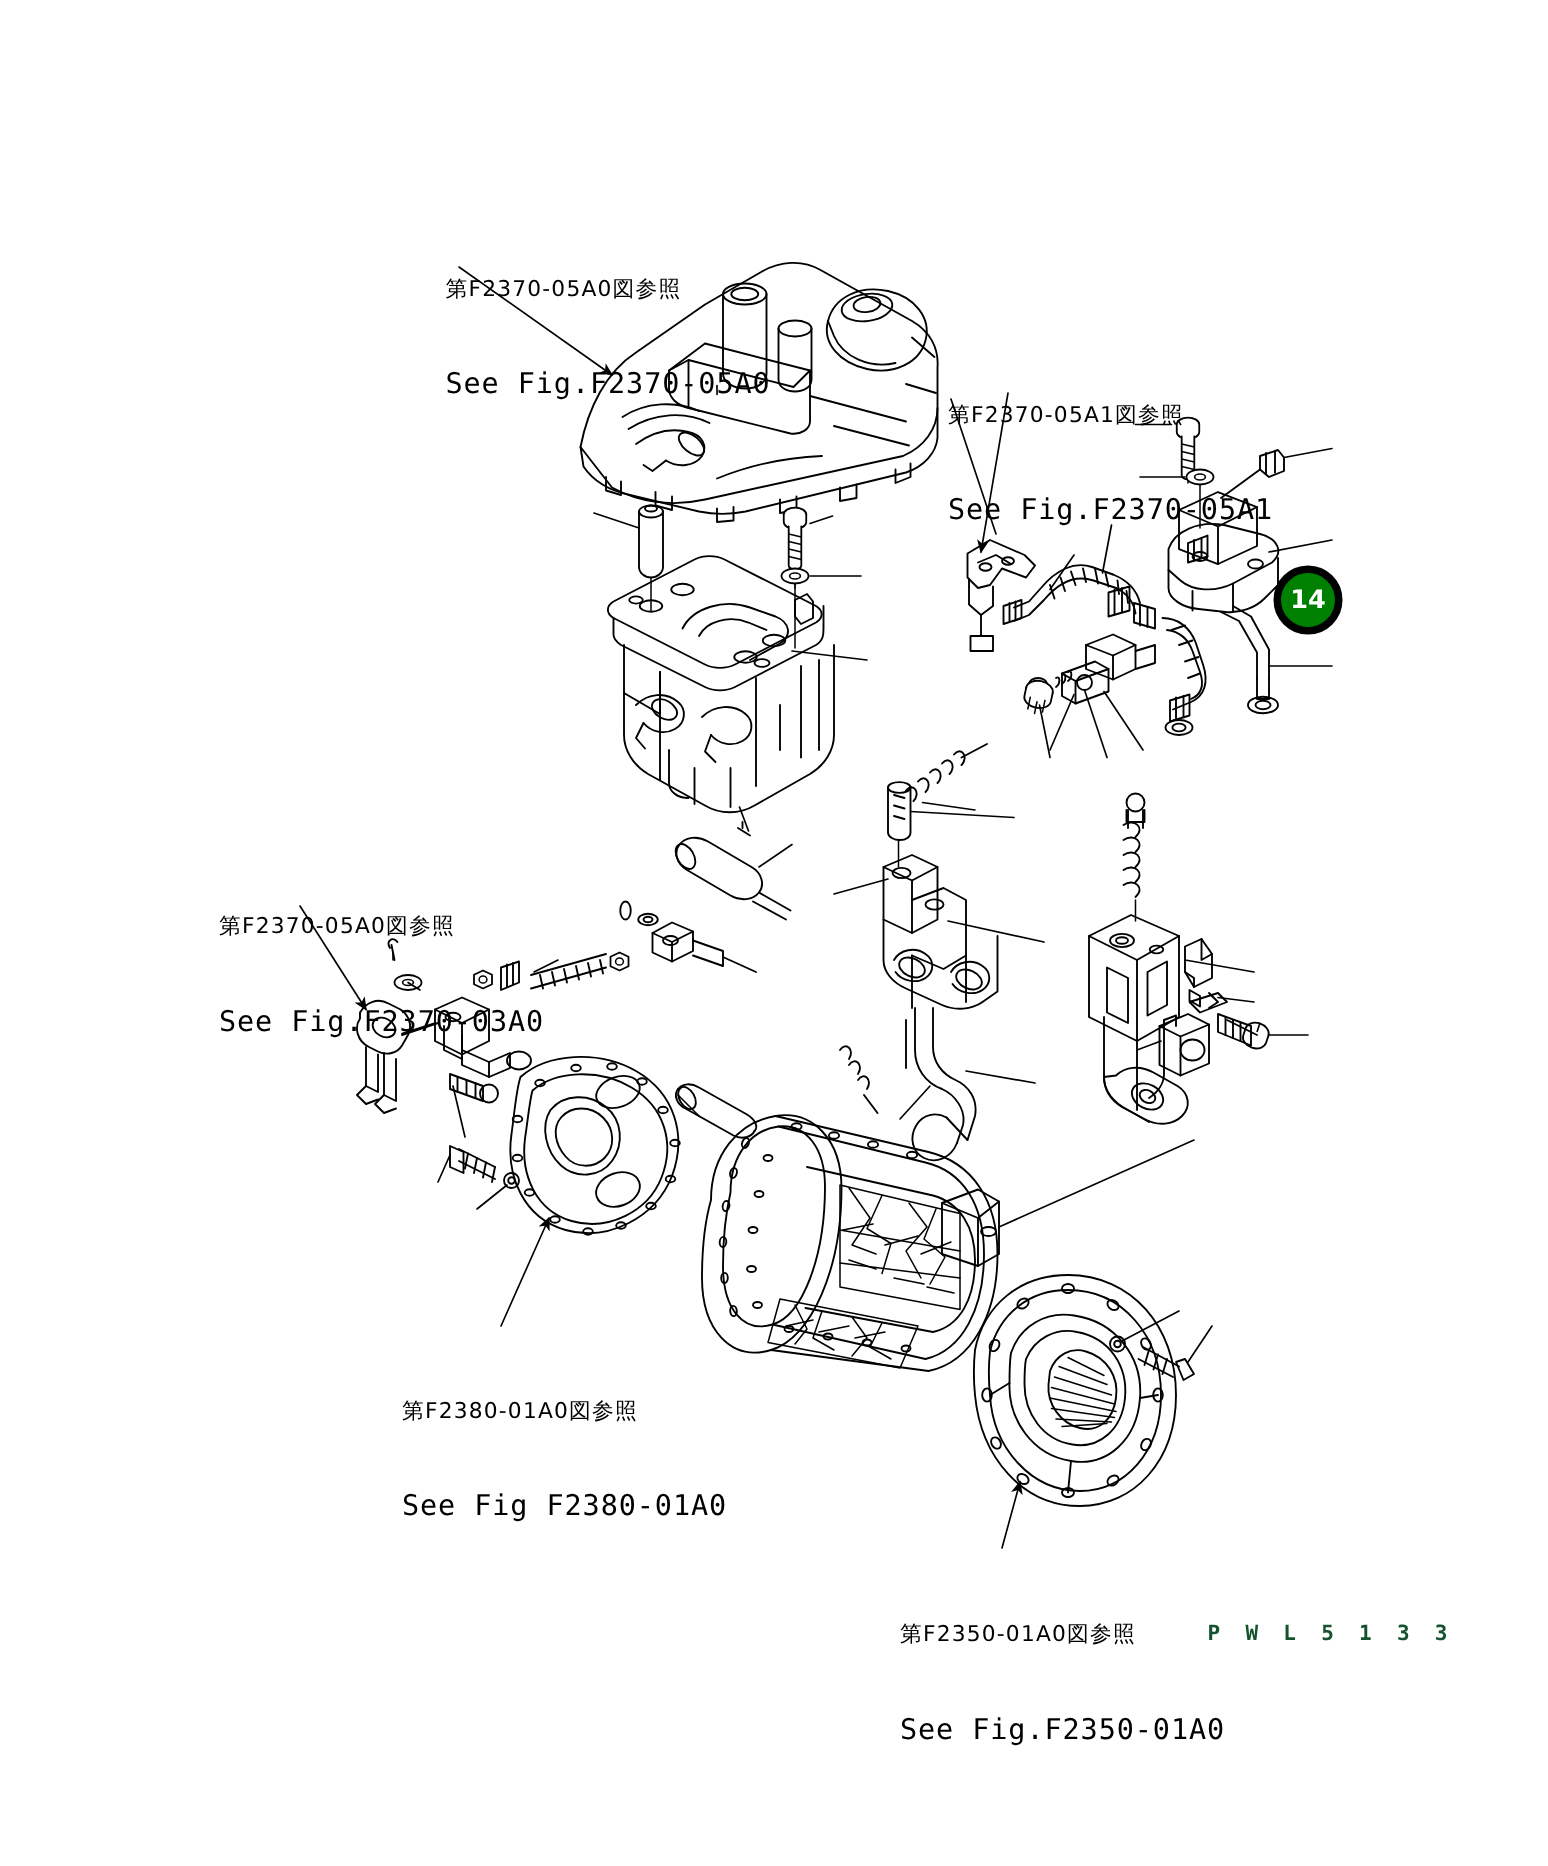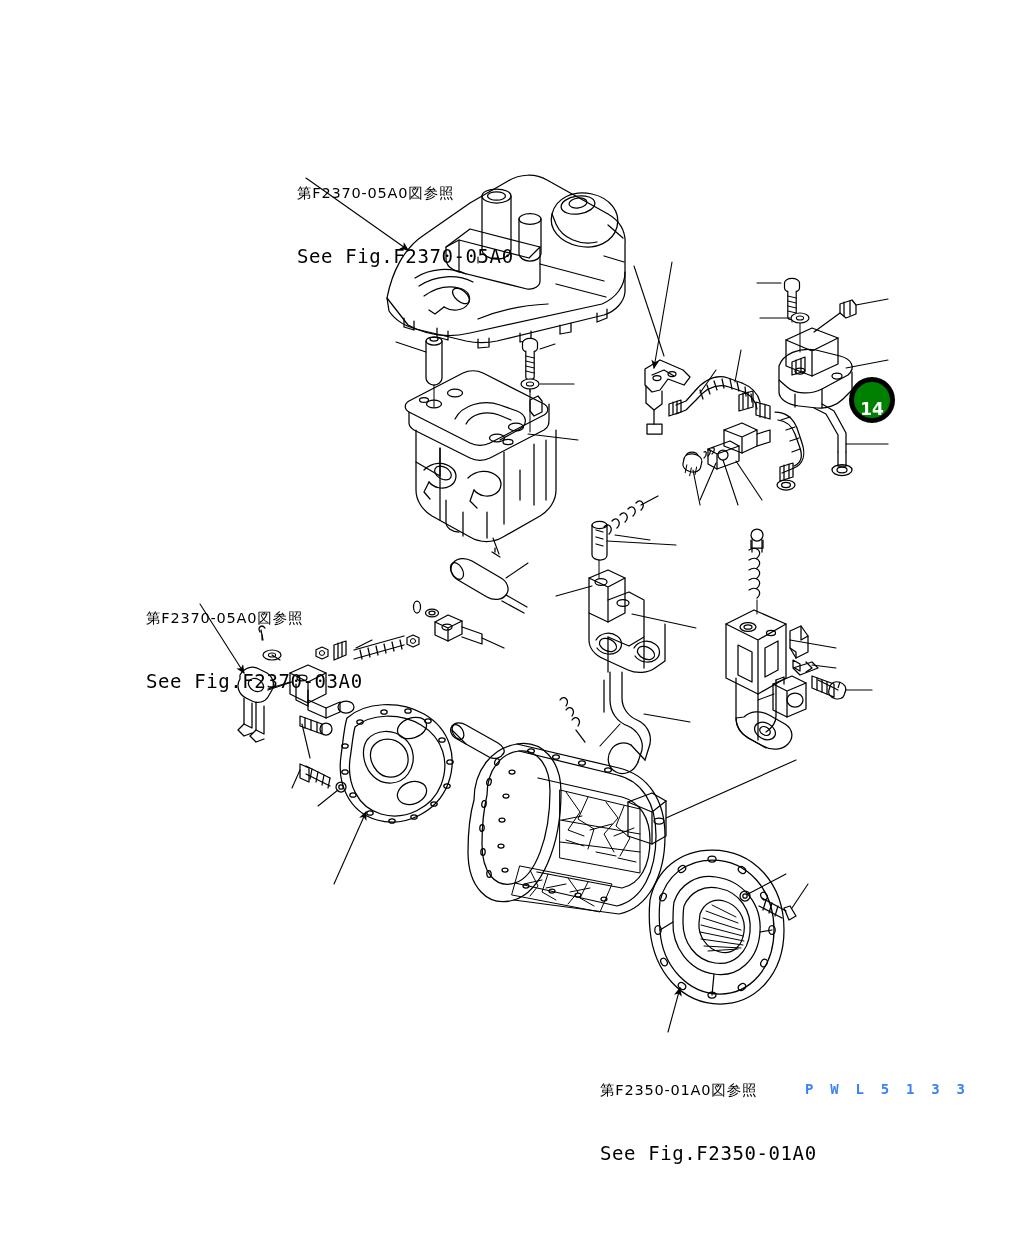--- a/index.html
+++ b/index.html
@@ -64,36 +64,36 @@
   
   #drawing-number {
     position: absolute;
     left: 805px;
     top: 1081px;
     font-family: "DejaVu Sans Mono", "Liberation Mono", monospace;
     font-size: 14px;
     font-weight: bold;
     letter-spacing: 4.2px;
     white-space: pre;
-    color: #3b82f6;
+    color: #14532d;
   }
 
   
   #callout-badge-14 {
     position: absolute;
     left: 849px;
     top: 377px;
     width: 46px;
     height: 46px;
     border-radius: 50%;
     background: #008000;
     border: 5px solid #000000;
     box-sizing: border-box;
     display: flex;
-    align-items: flex-end;
+    align-items: center;
     justify-content: center;
     cursor: pointer;
   }
   #callout-badge-14 .badge-label {
     font-family: "DejaVu Sans", "Liberation Sans", sans-serif;
     font-size: 17px;
     font-weight: bold;
     color: #ffffff;
     line-height: 1;
   }
@@ -692,26 +692,34 @@
         <line x1="808" y1="884" x2="792" y2="908"></line>
       </g>
     </g>
   </svg>
 
   <div class="ref-note" id="ref-note-top-left">
     <span class="jp">第F2370-05A0図参照</span>
     <span class="en">See Fig.F2370-05A0</span>
   </div>
 
+  <div class="ref-note" id="ref-note-top-right">
+    <span class="jp">第F2370-05A1図参照</span>
+    <span class="en">See Fig.F2370-05A1</span>
+  </div>
 
   <div class="ref-note" id="ref-note-mid-left">
     <span class="jp">第F2370-05A0図参照</span>
     <span class="en">See Fig.F2370-03A0</span>
   </div>
 
+  <div class="ref-note" id="ref-note-lower-left">
+    <span class="jp">第F2380-01A0図参照</span>
+    <span class="en">See Fig F2380-01A0</span>
+  </div>
 
   <div class="ref-note" id="ref-note-bottom">
     <span class="jp">第F2350-01A0図参照</span>
     <span class="en">See Fig.F2350-01A0</span>
   </div>
 
   <div id="drawing-number">P W L 5 1 3 3</div>
 
   <div id="callout-badge-14">
     <span class="badge-label">14</span>

